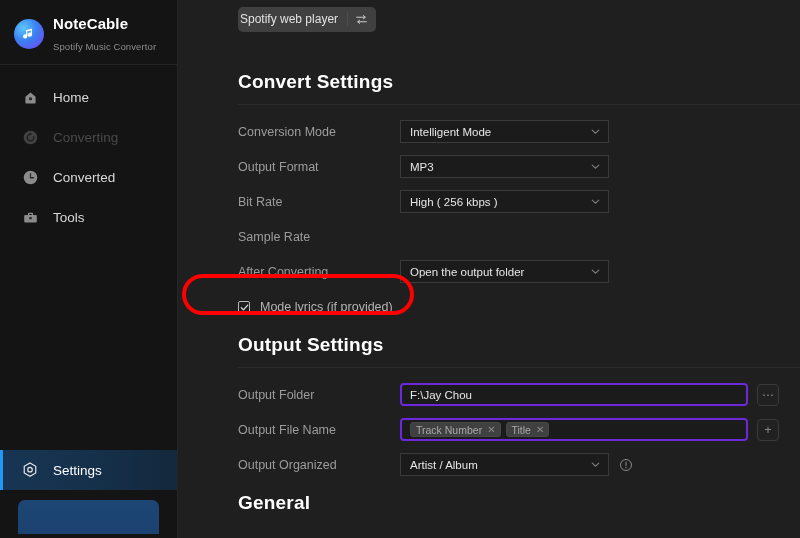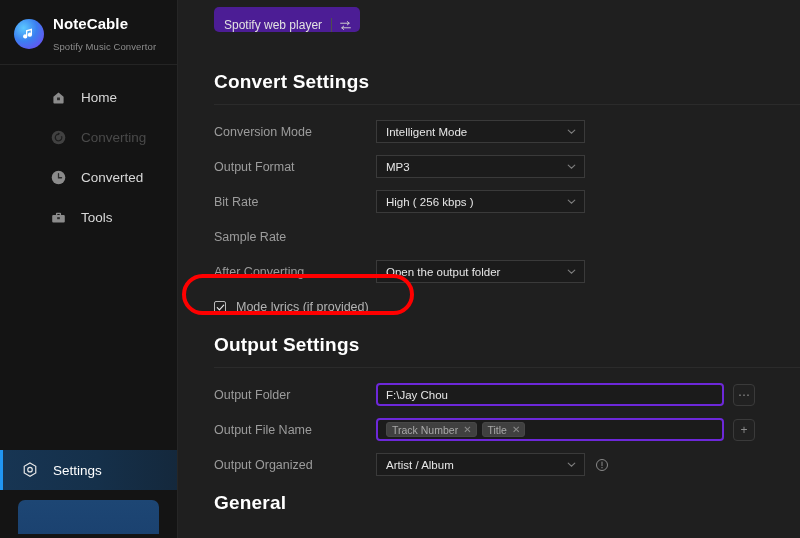--- a/index.html
+++ b/index.html
@@ -2,21 +2,21 @@
 <html><head>
 <meta charset="utf-8">
 <style>
   * { box-sizing: border-box; margin: 0; padding: 0; }
   html, body {
     width: 800px; height: 538px;
     background: #1f1f1f;
     font-family: "Liberation Sans", sans-serif;
     overflow: hidden;
   }
-  .app { display: flex; width: 800px; height: 536px; position: relative; }
+  .app { display: flex; width: 800px; height: 536px; position: relative; gap: 24px; }
 
   
   .sidebar {
     width: 178px; height: 538px;
     background: #141414;
     border-right: 1px solid #262626;
     display: flex; flex-direction: column;
     position: relative;
     flex: 0 0 178px;
   }
@@ -26,21 +26,21 @@
     background: radial-gradient(circle at 32% 30%, #5bc8ff 0%, #3b7ff0 45%, #7b3ff2 100%);
     display: flex; align-items: center; justify-content: center;
     flex: 0 0 30px;
   }
   .brand-logo svg { display: block; }
   .brand-text { margin-left: 9px; line-height: 1.1; }
   .brand-title { color: #ffffff; font-size: 15px; font-weight: bold; letter-spacing: .1px; }
   .brand-sub { color: #8d8d8d; font-size: 9.5px; margin-top: 10px; letter-spacing: .1px; }
   .brand-divider { height: 1px; background: #242424; margin: 10px 0 0 0; }
 
-  .nav { margin-top: 12px; margin-left: 28px; }
+  .nav { margin-top: 12px; }
   .nav-item {
     height: 40px; display: flex; align-items: center;
     padding-left: 20px; position: relative;
     color: #d8d8d8; font-size: 13.5px;
   }
   .nav-item .ico { width: 20px; height: 20px; margin-right: 13px; display:flex; align-items:center; justify-content:center; flex:0 0 20px; }
   .nav-item.dim { color: #4a4a4a; }
   .nav-item.dim .ico svg { opacity: .38; }
   .nav-spacer { flex: 1 1 auto; }
 
@@ -60,23 +60,23 @@
   }
 
   
   .main {
     flex: 1 1 auto; height: 538px;
     background: #1f1f1f;
     position: relative; overflow: hidden;
   }
   .topbar { height: 38px; display: flex; align-items: center; padding-left: 36px; }
   .player-pill {
-    height: 25px; display: flex; align-items: flex-end;
-    background: #4c1d95; border-radius: 5px;
-    padding: 0 2px 0 10px; color: #e2e2e2; font-size: 12px;
+    height: 25px; display: flex; align-items: center;
+    background: #404040; border-radius: 5px;
+    padding: 0 2px 0 2px; color: #e2e2e2; font-size: 12px;
   }
   .player-pill .pill-label { padding-right: 9px; }
   .pill-sep { width: 1px; height: 14px; background: #4e4e4e; }
   .pill-swap { width: 26px; display: flex; align-items: center; justify-content: center; color: #cfcfcf; }
 
   .section-head {
     color: #ffffff; font-size: 19px; font-weight: bold;
     padding: 0 0 0 36px; letter-spacing: .2px;
   }
   .section-rule { height: 1px; background: #2b2b2b; margin: 11px 0 0 36px; }

